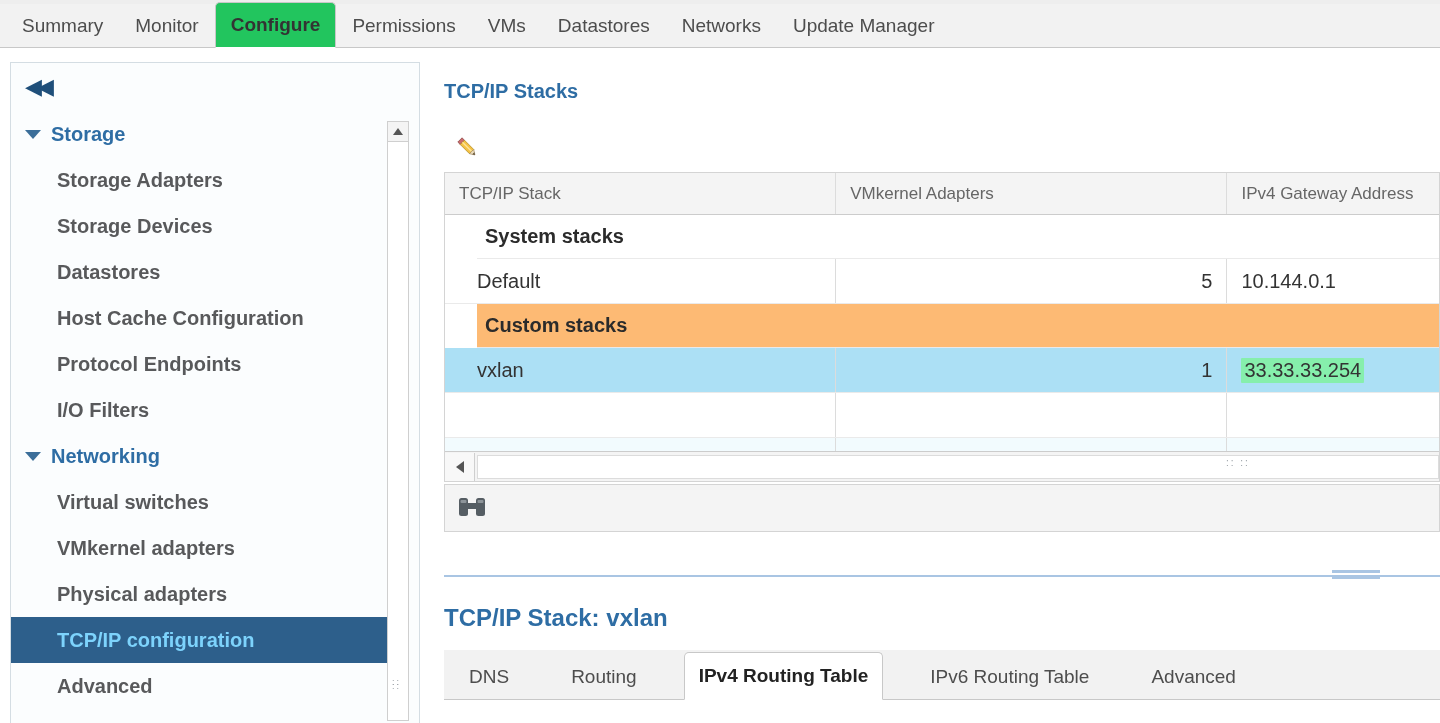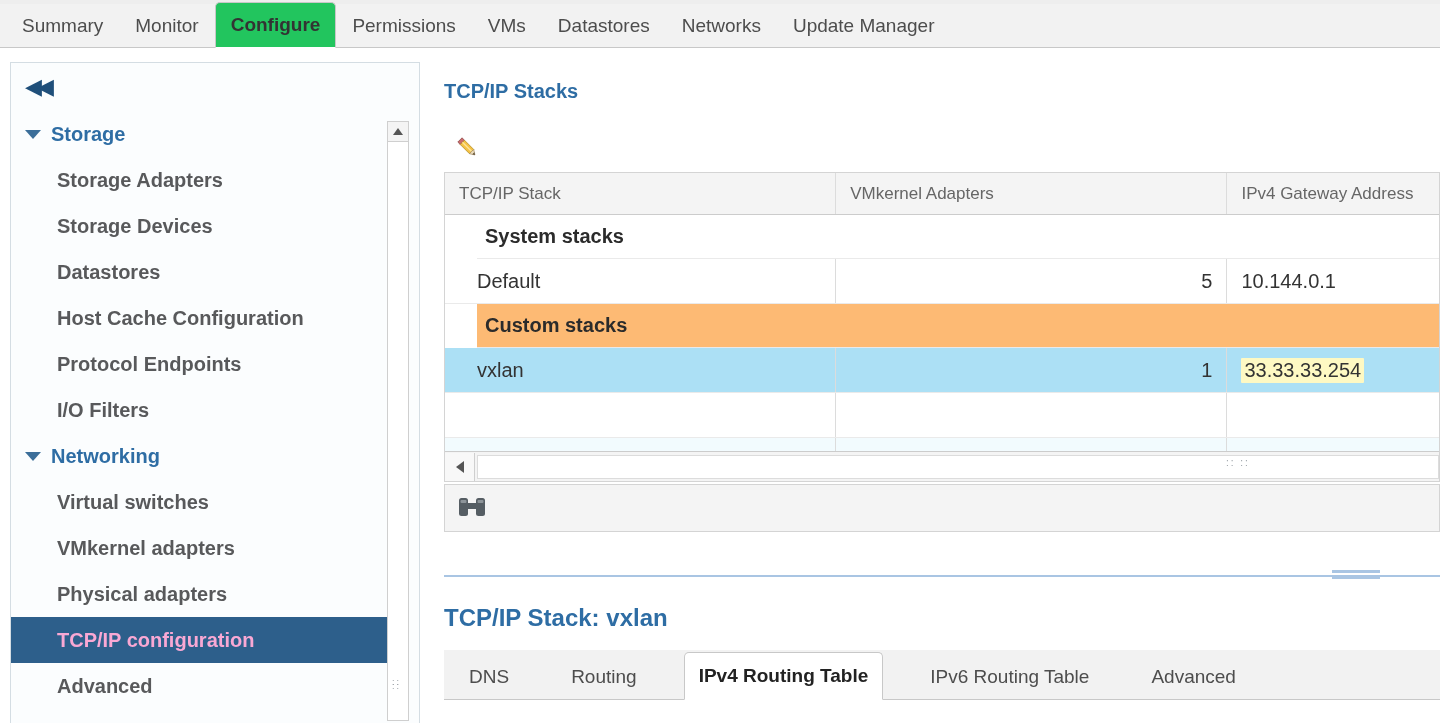--- a/index.html
+++ b/index.html
@@ -96,21 +96,21 @@
     display: flex; align-items: center;
     height: 46px;
     padding-left: 46px;
     color: #58595b;
     font-size: 20px;
     font-weight: bold;
     cursor: pointer;
   }
   .nav-item.selected {
     background: #2d5f8b;
-    color: #f9a8d4;
+    color: #7dd3fc;
   }
 
   
   .sb-scroll {
     position: absolute; right: 10px; top: 58px;
     width: 22px; height: 600px;
     background: #ffffff;
     border: 1px solid #cfcfcf;
   }
   .sb-scroll-up {
@@ -213,21 +213,21 @@
     font-size: 20px;
     color: #333333;
     border-right: 1px solid #dcdcdc;
     overflow: hidden;
     white-space: nowrap;
   }
   .cell.c1 { width: 392px; padding-left: 32px; }
   .cell.c2 { width: 392px; padding-right: 14px; justify-content: flex-end; }
   .cell.c3 { width: 212px; padding-left: 14px; border-right: none; }
   .mark {
-    background: #fef9c3;
+    background: #86efac;
     padding: 1px 3px;
     border-radius: 1px;
   }
   .blank-row {
     height: 45px;
     border-bottom: 1px solid #eaeaea;
     display: flex;
   }
   .blank-row .bc { border-right: 1px solid #dcdcdc; }
   .blank-row .bc.c1 { width: 392px; }

